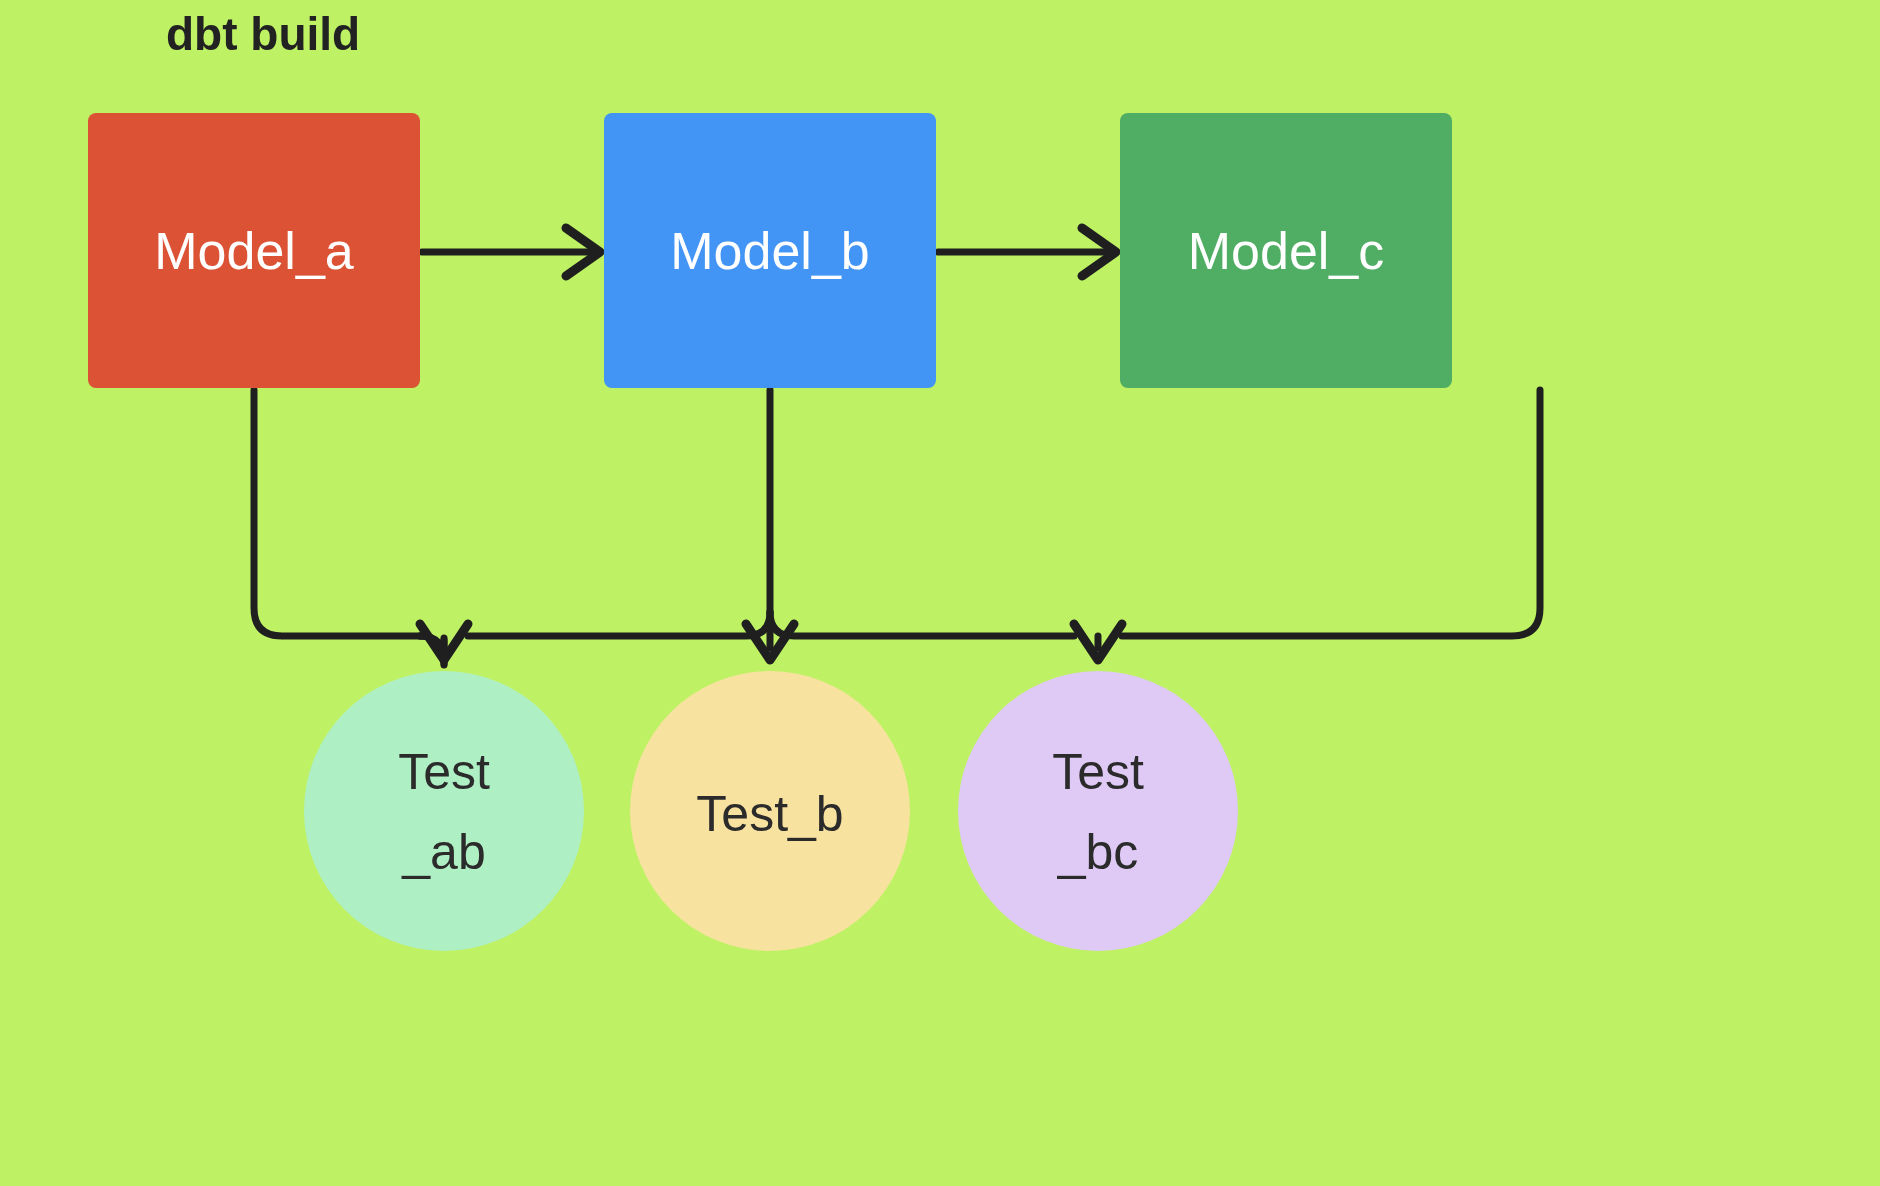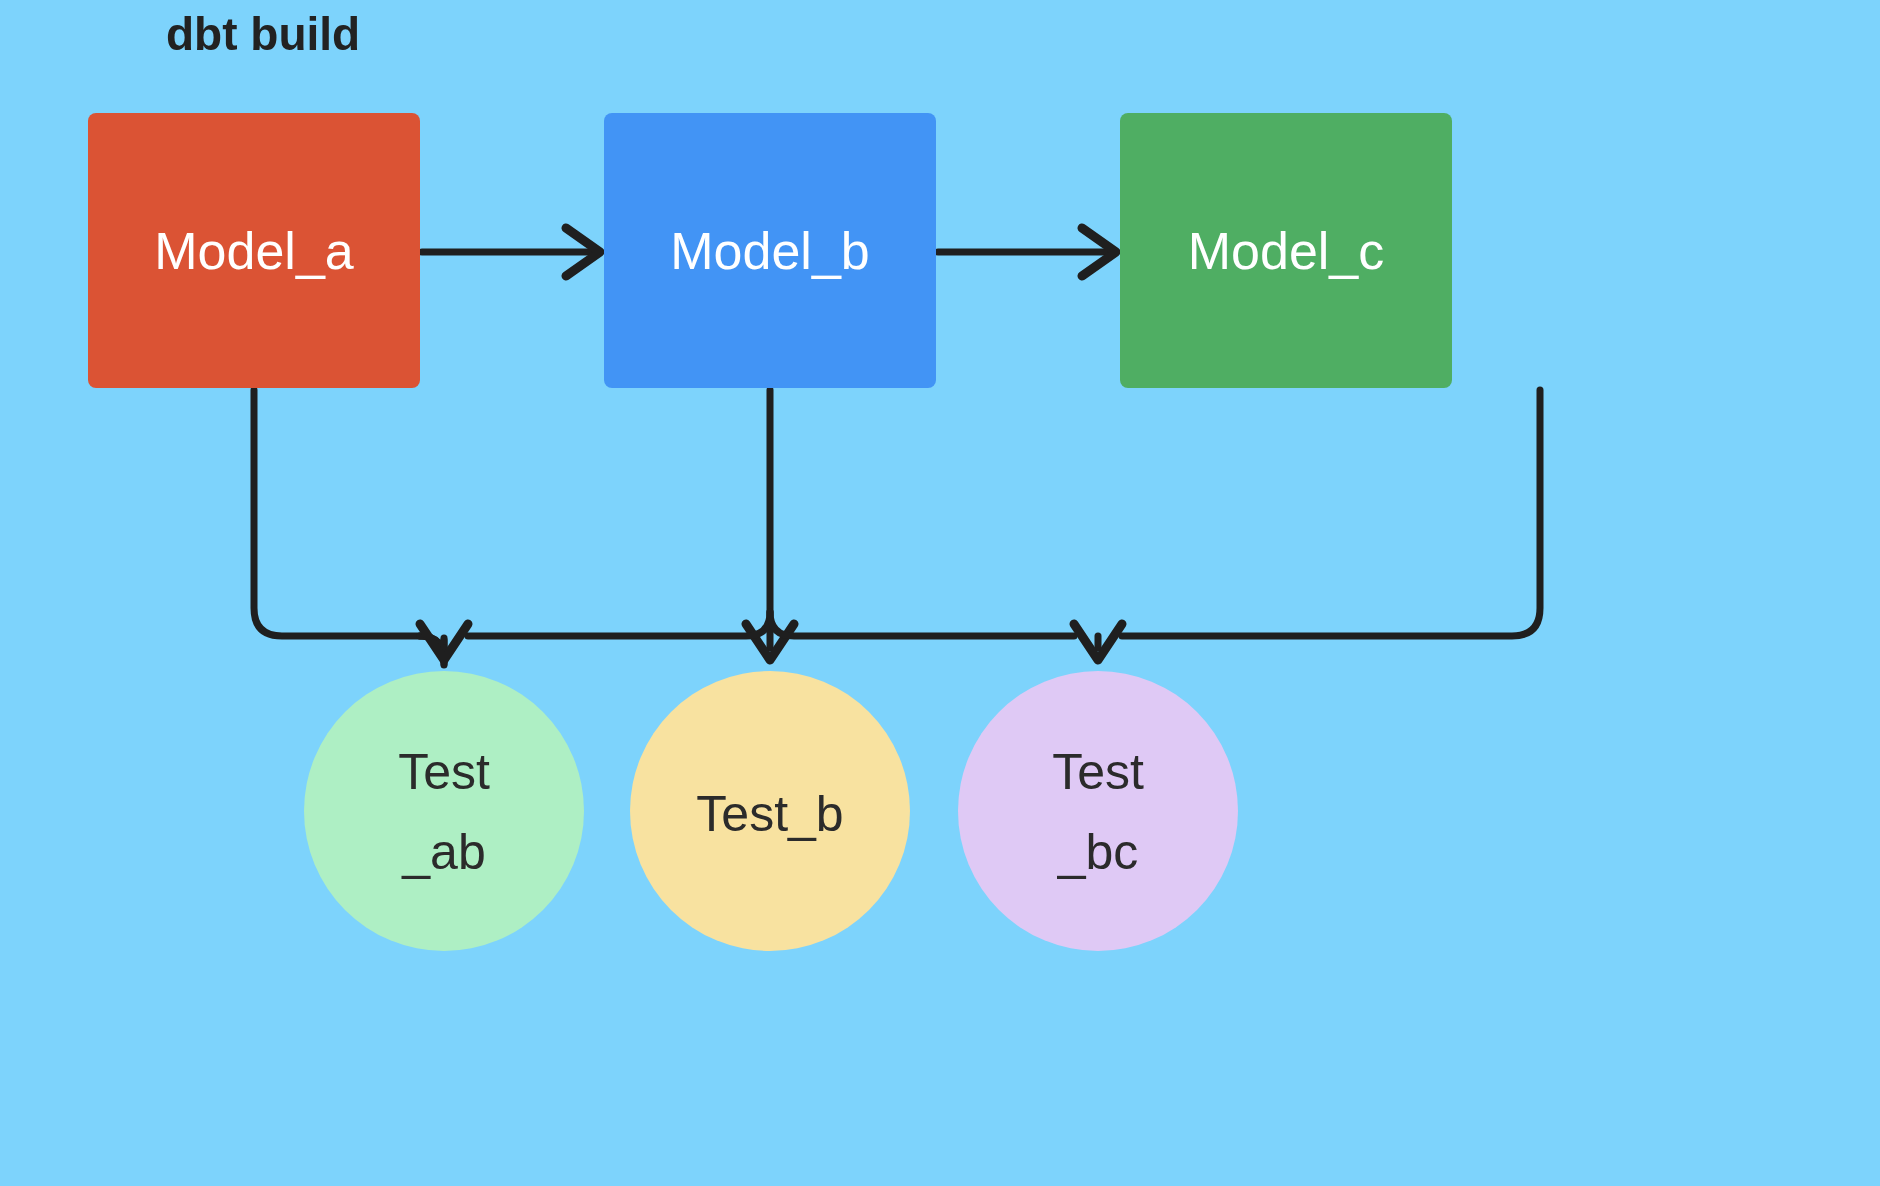--- a/index.html
+++ b/index.html
@@ -10,21 +10,21 @@
   body {
     width: 1880px;
     height: 1186px;
     overflow: hidden;
     font-family: "Liberation Sans", sans-serif;
   }
   #canvas {
     position: relative;
     width: 1880px;
     height: 1186px;
-    background: #7dd3fc;
+    background: #bef264;
   }
   #diagram-svg {
     position: absolute;
     left: 0;
     top: 0;
     width: 1880px;
     height: 1186px;
   }
   .diagram-title {
     font-size: 46px;

